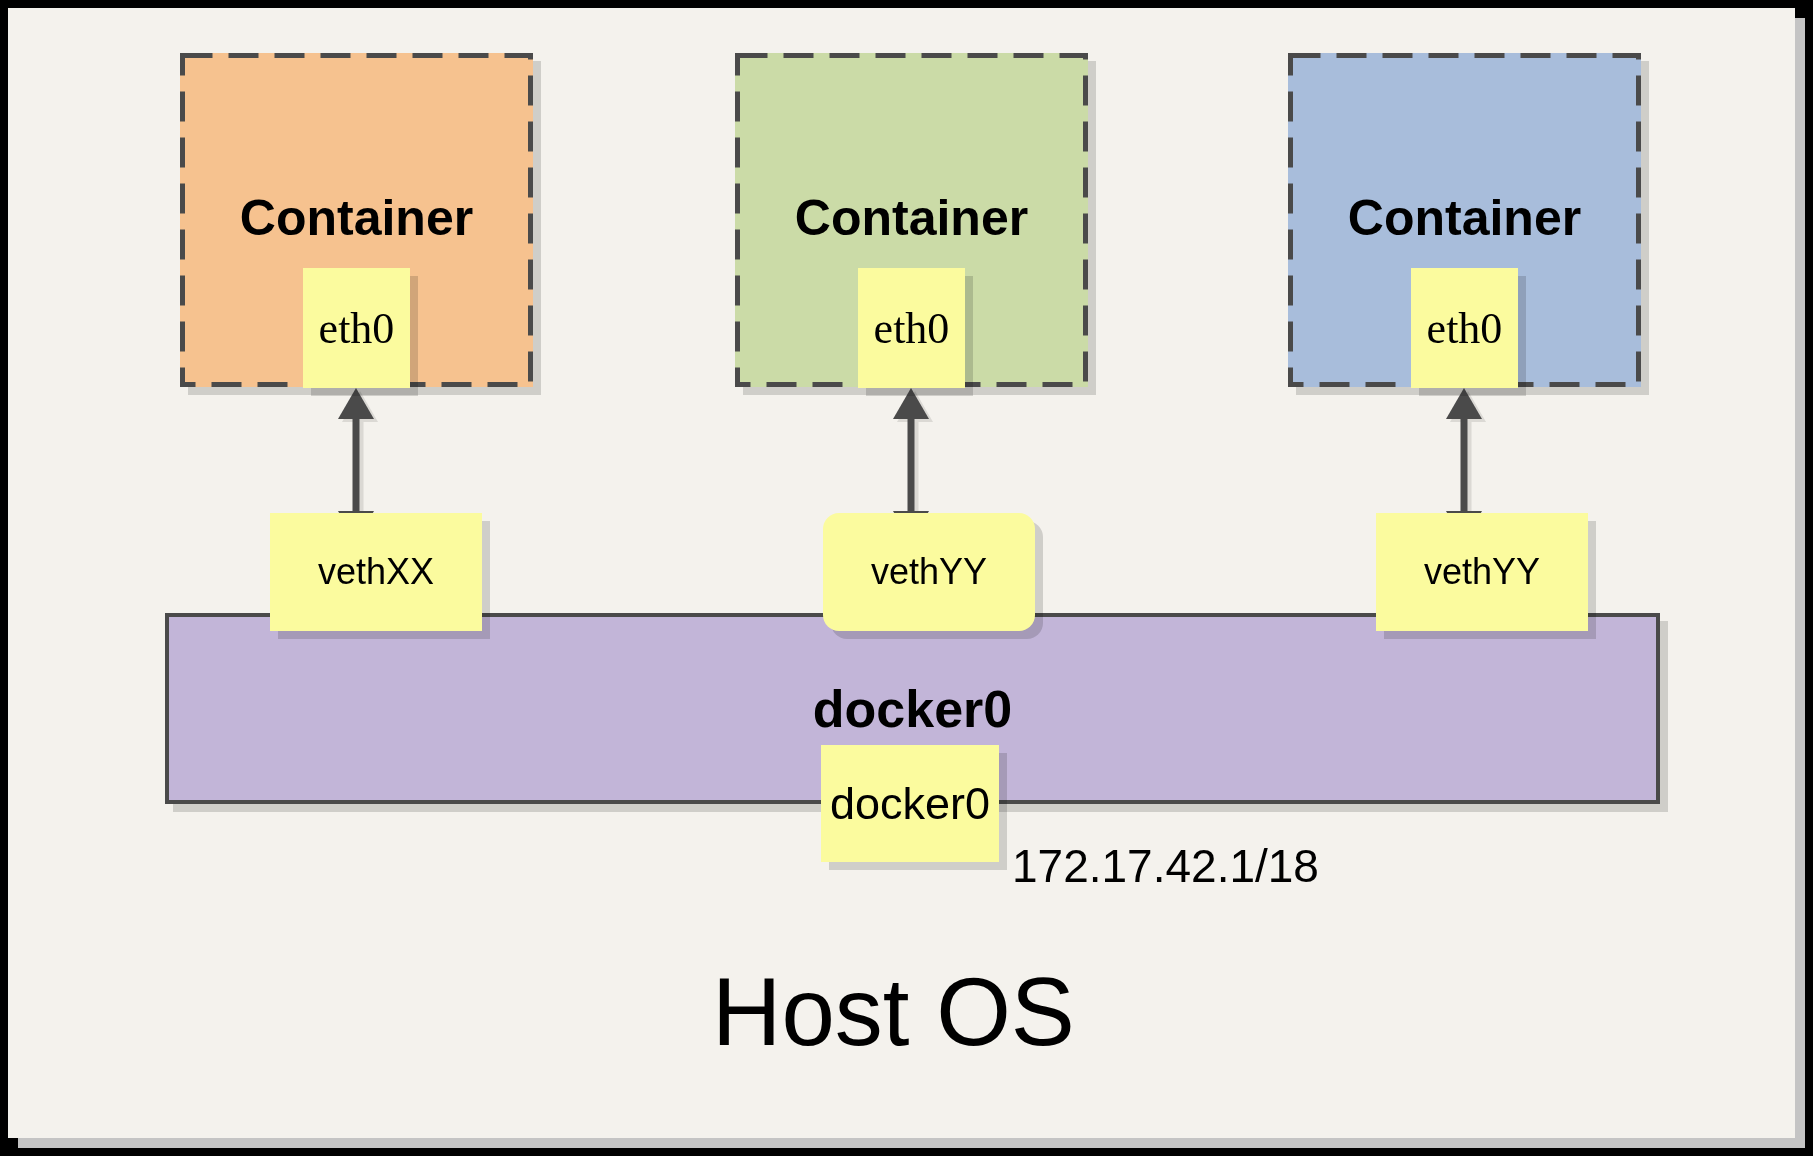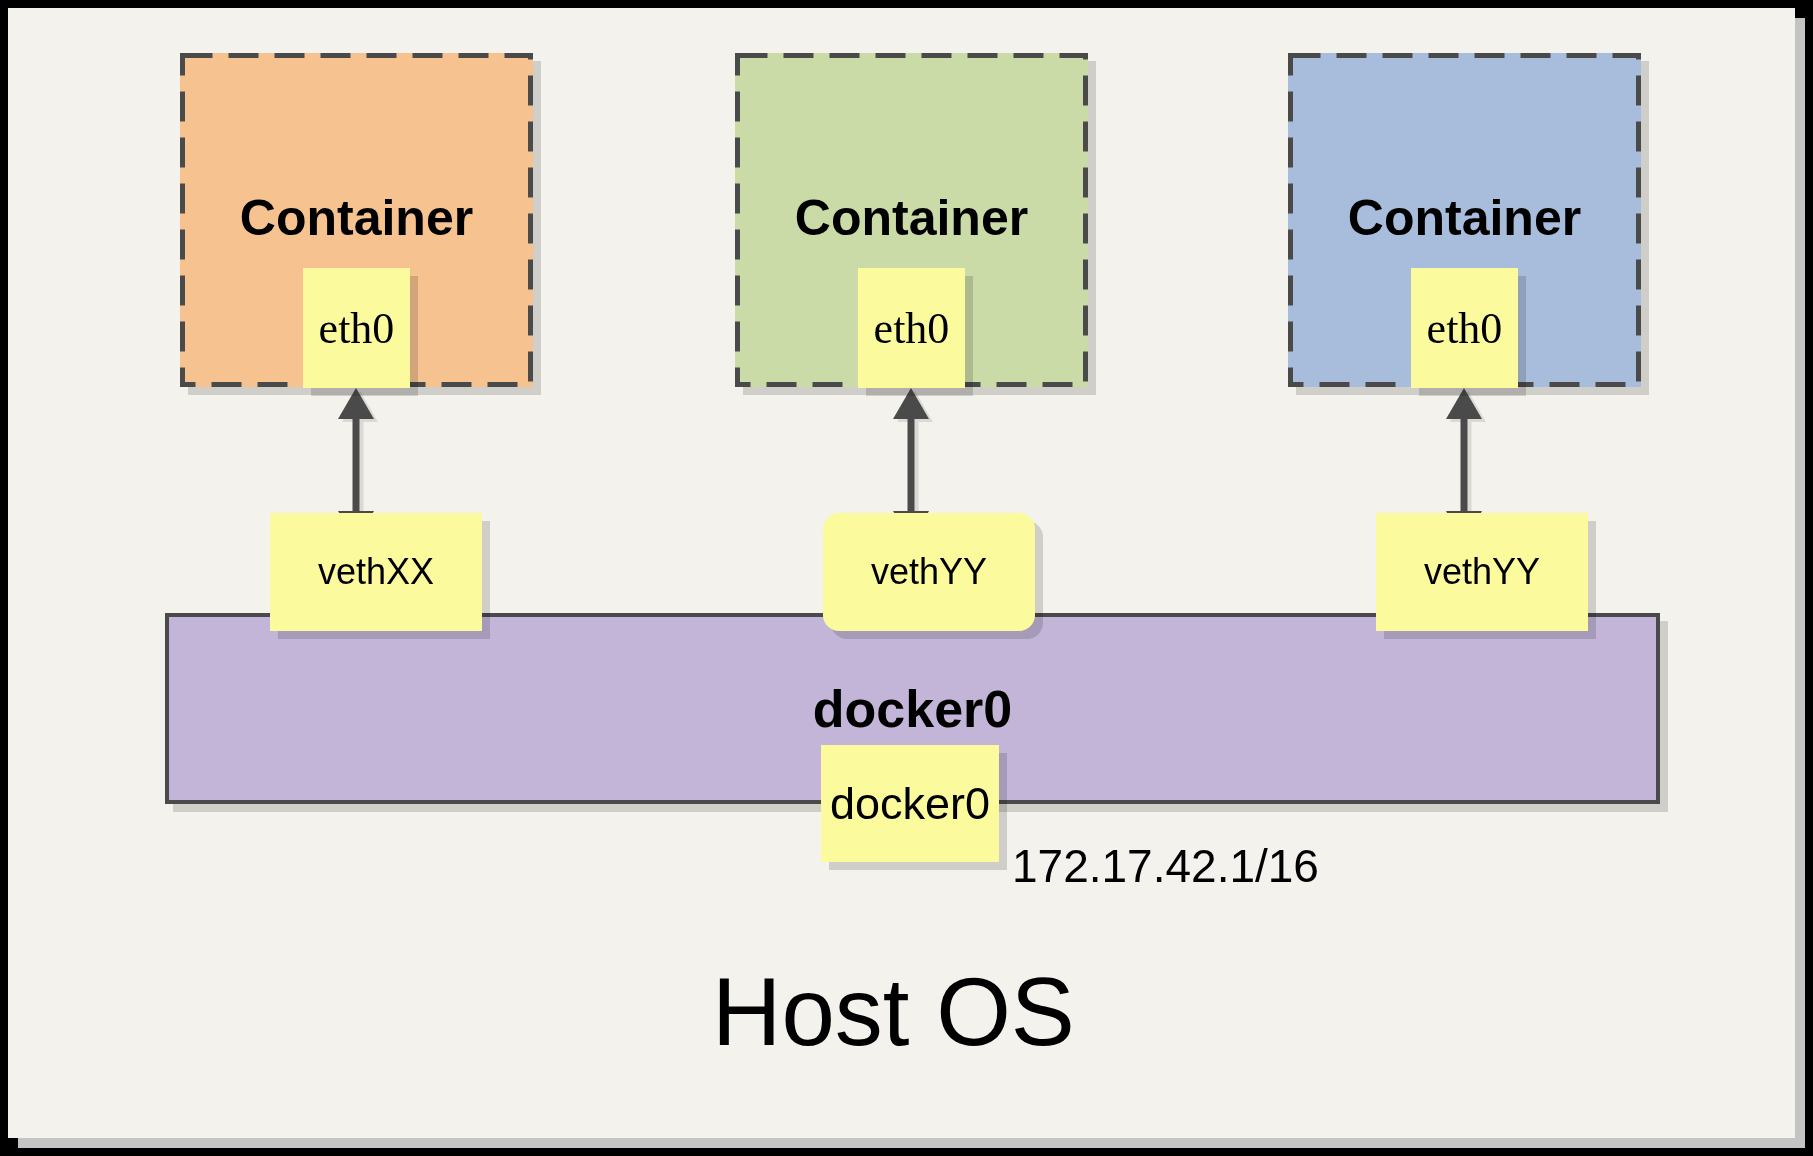--- a/index.html
+++ b/index.html
@@ -89,16 +89,16 @@
   <div class="note veth" style="left: 823px; background-color: rgb(251, 251, 158); border-radius: 16px;">
     <span>vethYY</span>
   </div>
   <div class="note veth" style="left: 1376px; background-color: rgb(251, 251, 158);">
     <span>vethYY</span>
   </div>
 
   <div class="note port" style="background-color: rgb(251, 251, 158);">
     <span>docker0</span>
   </div>
-  <div class="ip-label">172.17.42.1/16</div>
+  <div class="ip-label">172.17.42.1/18</div>
 
   <div class="host-label">Host OS</div>
 </div>
 
 </body></html>

